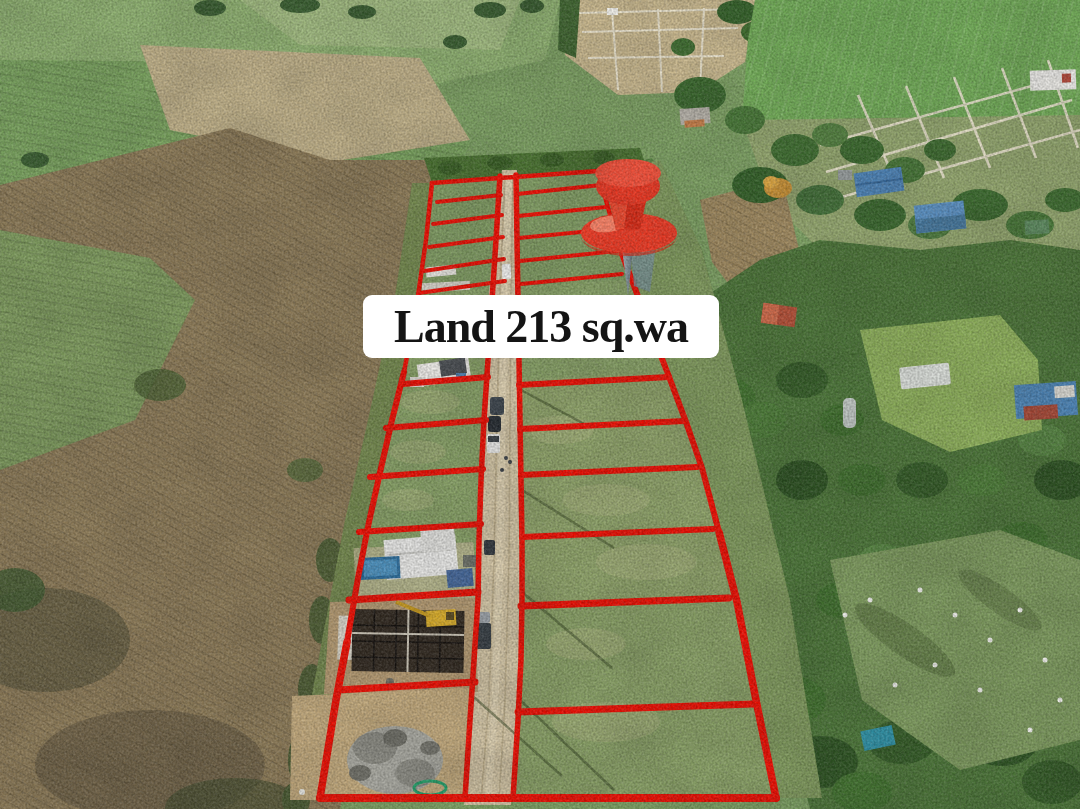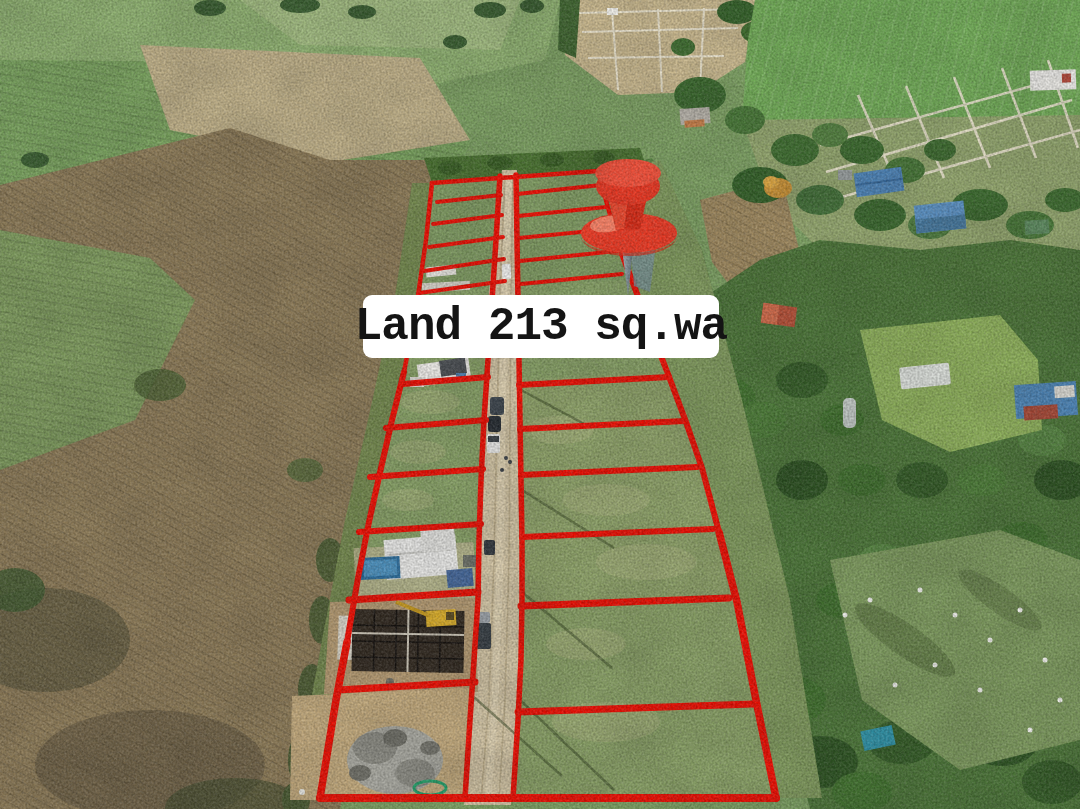--- a/index.html
+++ b/index.html
@@ -1,17 +1,17 @@
 <!DOCTYPE html>
 <html style="--plot-boundary: #ee1005; --road: #d2c4a4; --label-bg: #ffffff; --label-text: #141414; --pin: #f03c26; --pin-dark: #d92d18;"><head>
 <meta charset="utf-8">
 <style>
   html,body{margin:0;padding:0;background:#222;}
   .stage{position:relative;width:1080px;height:809px;overflow:hidden;
-         font-family:Liberation Mono, monospace;}
+         font-family:Liberation Serif, serif;}
   .stage svg{position:absolute;left:0;top:0;display:block;}
   .plot-line{stroke:var(--plot-boundary,#ee1005);fill:none;stroke-linecap:round;stroke-linejoin:round;}
   .road-fill{fill:var(--road,#d2c4a4);}
   .pin-main{fill:var(--pin,#f03c26);}
   .pin-dark{fill:var(--pin-dark,#d92d18);}
   .label-box{
     position:absolute;left:363px;top:295px;width:356px;height:63px;
     background:var(--label-bg,#ffffff);color:var(--label-text,#141414);
     border-radius:9px;display:flex;align-items:center;justify-content:center;
     font-size:46px;font-weight:700;letter-spacing:-1px;white-space:nowrap;

